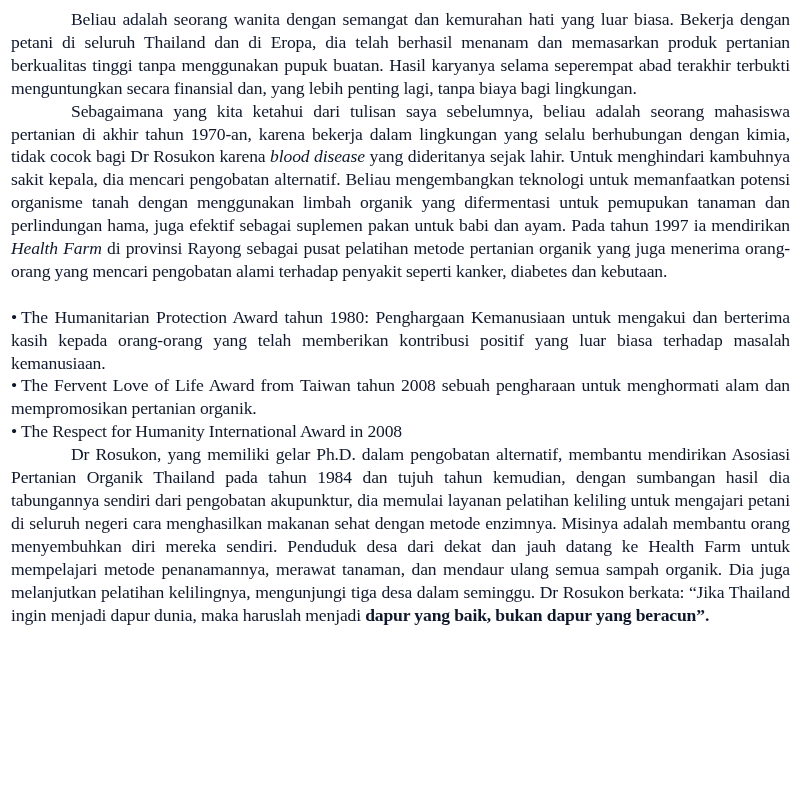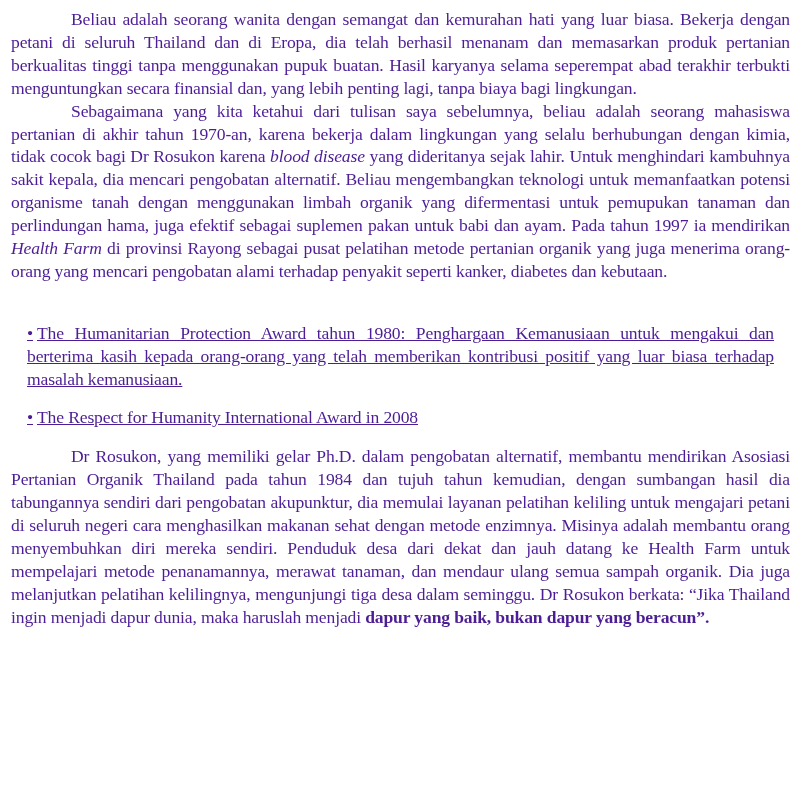--- a/index.html
+++ b/index.html
@@ -3,44 +3,45 @@
 <meta charset="utf-8">
 <style>
   html, body { margin: 0; padding: 0; background: #ffffff; }
   body { width: 805px; height: 797px; overflow: hidden; }
   .page {
     position: relative;
     padding: 8px 15px 0 11px;
     font-family: "Liberation Serif", "DejaVu Serif", serif;
     font-size: 17.6px;
     line-height: 22.9px;
-    color: #4c1d95;
+    color: #0f172a;
     letter-spacing: -0.15px;
   }
   .para { margin: 0; text-align: justify; }
   .indent { text-indent: 60px; }
   .blank { height: 22.9px; }
-  .award { margin: 16px; text-align: justify; text-decoration: underline; }
+  .award { margin: 0; text-align: justify; }
   .award .bullet { margin-right: 4px; }
   em { font-style: italic; }
   strong { font-weight: bold; }
 </style>
 </head>
 <body>
 
 <div class="page">
 
   <p class="para indent">Beliau adalah seorang wanita dengan semangat dan kemurahan hati yang luar biasa. Bekerja dengan petani di seluruh Thailand dan di Eropa, dia telah berhasil menanam dan memasarkan produk pertanian berkualitas tinggi tanpa menggunakan pupuk buatan. Hasil karyanya selama seperempat abad terakhir terbukti menguntungkan secara finansial dan, yang lebih penting lagi, tanpa biaya bagi lingkungan.</p>
 
   <p class="para indent"><span>Sebagaimana yang kita ketahui dari tulisan saya sebelumnya, beliau adalah seorang mahasiswa pertanian di akhir tahun 1970-an, karena bekerja dalam lingkungan yang selalu berhubungan dengan kimia, tidak cocok bagi Dr Rosukon karena </span><em>blood disease</em><span> yang dideritanya sejak lahir. Untuk menghindari kambuhnya sakit kepala, dia mencari pengobatan alternatif. Beliau mengembangkan teknologi untuk memanfaatkan potensi organisme tanah dengan menggunakan limbah organik yang difermentasi untuk pemupukan tanaman dan perlindungan hama, juga efektif sebagai suplemen pakan untuk babi dan ayam. Pada tahun 1997 ia mendirikan </span><em>Health Farm</em><span> di provinsi Rayong sebagai pusat pelatihan metode pertanian organik yang juga menerima orang-orang yang mencari pengobatan alami terhadap penyakit seperti kanker, diabetes dan kebutaan.</span></p>
 
   <div class="blank"></div>
 
 
   <p class="award"><span class="bullet">•</span><span>The Humanitarian Protection Award tahun 1980: Penghargaan Kemanusiaan untuk mengakui dan berterima kasih kepada orang-orang yang telah memberikan kontribusi positif yang luar biasa terhadap masalah kemanusiaan.</span></p>
 
 
+  <p class="award"><span class="bullet">•</span><span>The Fervent Love of Life Award from Taiwan tahun 2008 sebuah pengharaan untuk menghormati alam dan mempromosikan pertanian organik.</span></p>
 
   <p class="award"><span class="bullet">•</span><span>The Respect for Humanity International Award in 2008</span></p>
 
   <p class="para indent"><span>Dr Rosukon, yang memiliki gelar Ph.D. dalam pengobatan alternatif, membantu mendirikan Asosiasi Pertanian Organik Thailand pada tahun 1984 dan tujuh tahun kemudian, dengan sumbangan hasil dia tabungannya sendiri dari pengobatan akupunktur, dia memulai layanan pelatihan keliling untuk mengajari petani di seluruh negeri cara menghasilkan makanan sehat dengan metode enzimnya. Misinya adalah membantu orang menyembuhkan diri mereka sendiri. Penduduk desa dari dekat dan jauh datang ke Health Farm untuk mempelajari metode penanamannya, merawat tanaman, dan mendaur ulang semua sampah organik. Dia juga melanjutkan pelatihan kelilingnya, mengunjungi tiga desa dalam seminggu. Dr Rosukon berkata: </span><span>“Jika Thailand ingin menjadi dapur dunia, maka haruslah menjadi </span><strong>dapur yang baik, bukan dapur yang beracun”.</strong></p>
 
 </div>
 
 </body></html>

